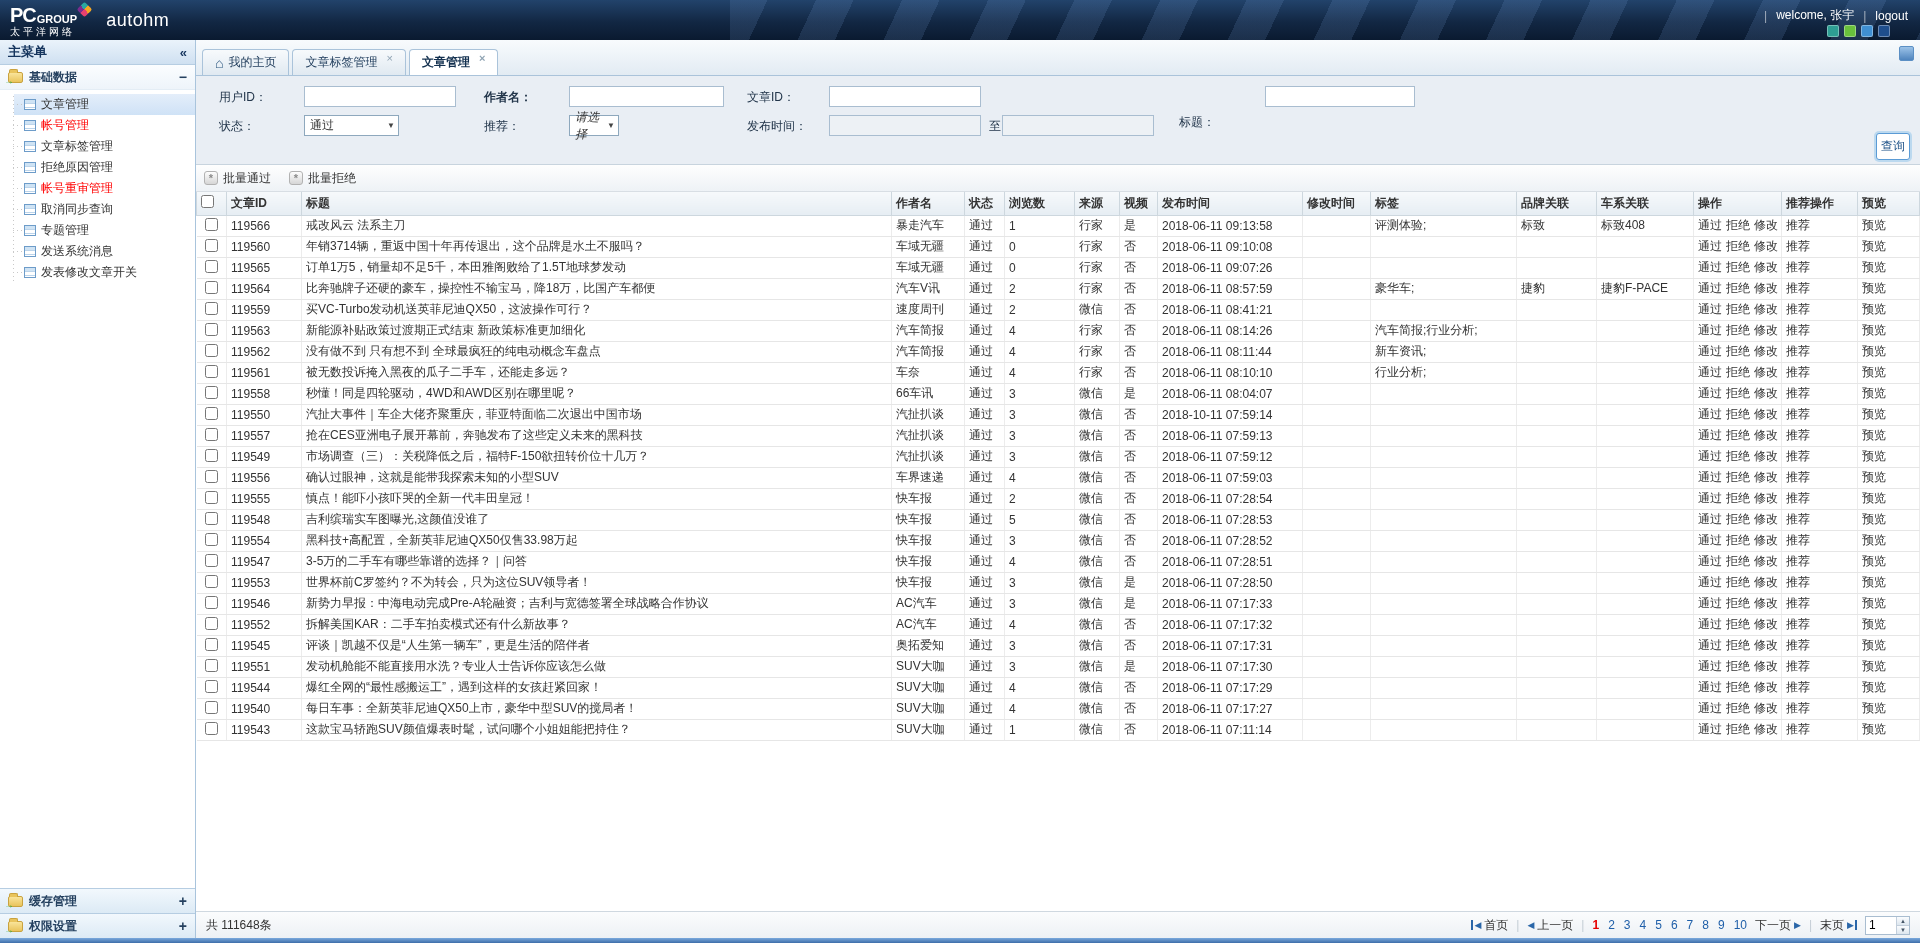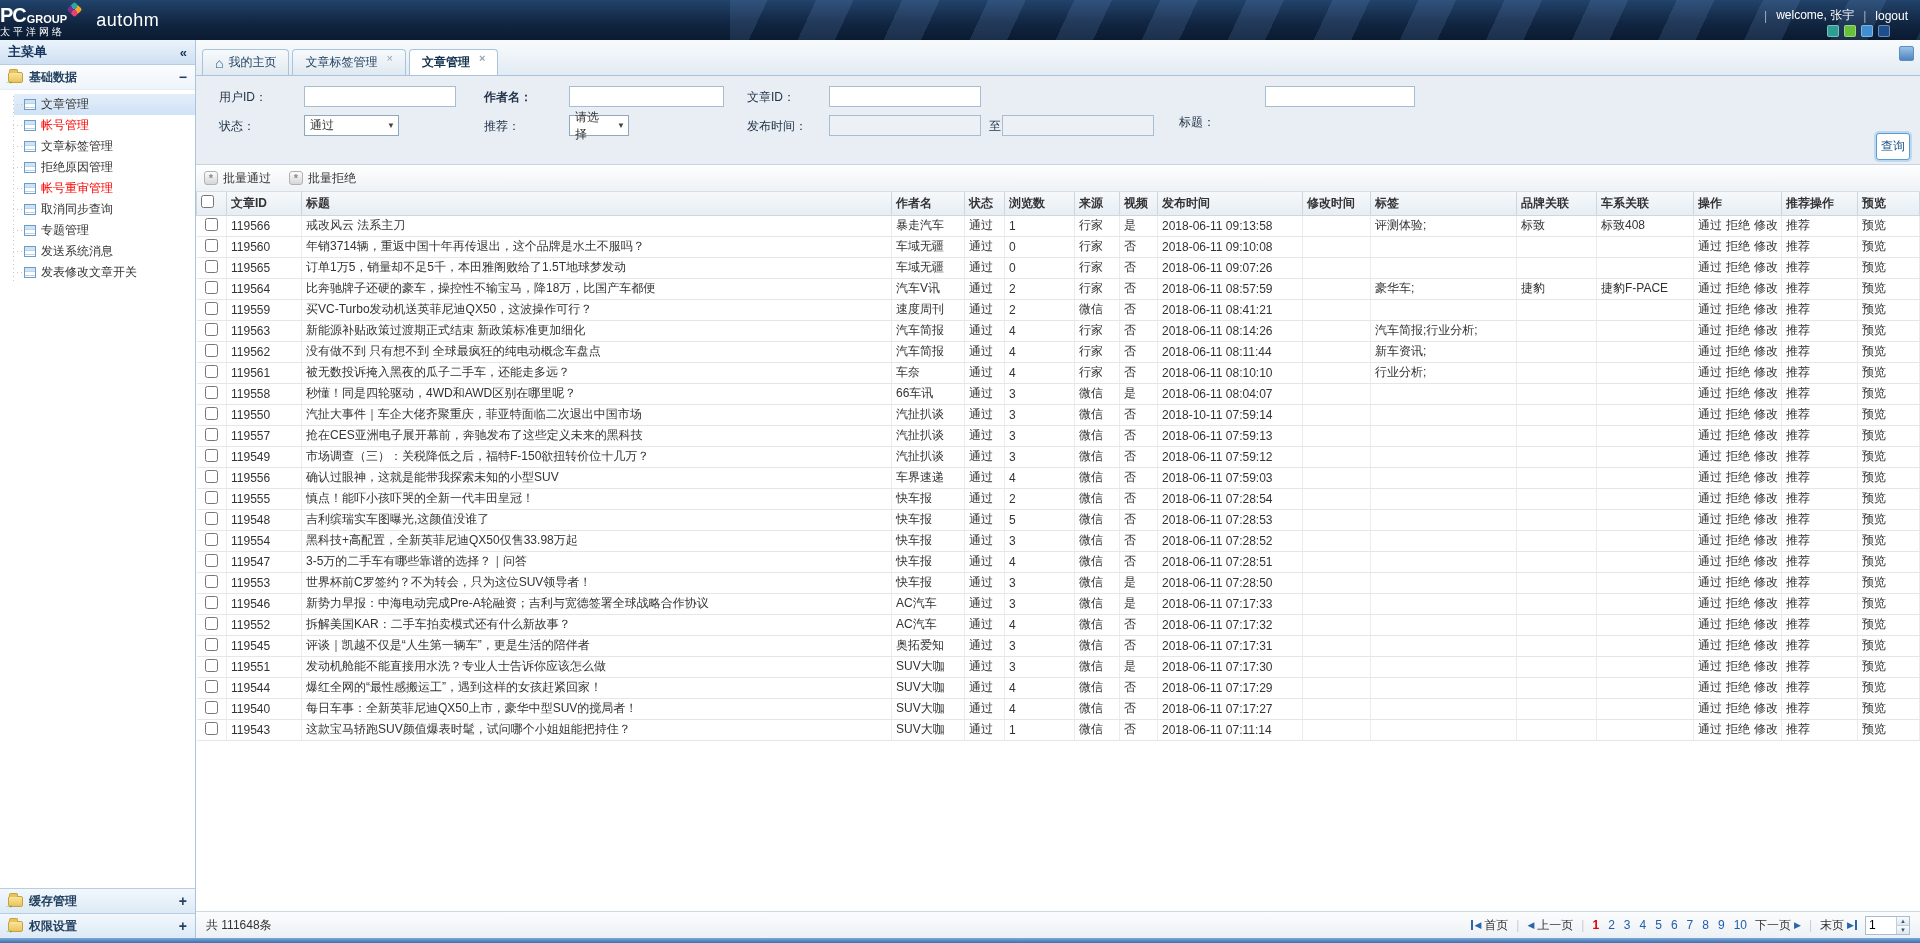--- a/index.html
+++ b/index.html
@@ -2,21 +2,21 @@
 <html><head>
 <meta charset="utf-8">
 <style>
   * { box-sizing: border-box; margin: 0; padding: 0; }
   html,body { width:1920px; height:943px; overflow:hidden;
     font-family:"Liberation Sans","DejaVu Sans",sans-serif; font-size:12px; color:#333; background:#fff; }
   .app { width:1920px; height:943px; display:flex; flex-direction:column; }
 
   
   .hdr { height:40px; background:linear-gradient(180deg,#22436b 0%,#122743 55%,#0a1a30 100%);
-    position:relative; display:flex; align-items:center; flex:0 0 40px; }
+    position:relative; display:flex; align-items:center; padding-left:10px; flex:0 0 40px; }
   .hdr::after { content:""; position:absolute; right:0; top:0; bottom:0; width:62%;
     background:repeating-linear-gradient(115deg, rgba(120,160,215,.16) 0 34px, rgba(255,255,255,0) 34px 78px); }
   .logo { display:flex; flex-direction:column; line-height:1; position:relative; z-index:2; }
   .logo-top { display:flex; align-items:flex-end; }
   .logo-pc { color:#fff; font-weight:bold; font-size:20px; letter-spacing:-1px; }
   .logo-group { color:#fff; font-weight:bold; font-size:11px; margin-left:1px; }
   .logo-cn { color:#fff; font-size:10px; letter-spacing:3px; margin-top:2px; }
   .logo-gem { width:11px; height:11px; margin-left:2px; margin-bottom:10px;
     background:conic-gradient(#f5a623 0 25%, #e8416f 25% 50%, #7a2c8f 50% 75%, #2aa7a0 75% 100%);
     transform:rotate(45deg); border-radius:2px; }
@@ -254,21 +254,21 @@
         <input class="f-input" style="position: absolute; left: 633px; top: 10px; width: 152px;">
         <div class="f-item" style="left:983px; top:5px;margin-top:30px;">标题：</div>
         <input class="f-input" style="position: absolute; left: 1069px; top: 10px; width: 150px;">
 
         <div class="f-item" style="left:23px; top:39px;text-align:center;">状态：</div>
         <div class="sel" style="position:absolute; left:108px; top:39px; width:95px;">
           <span>通过</span>
           <span class="car">▼</span>
         </div>
         <div class="f-item" style="left:288px; top:39px;">推荐：</div>
-        <div class="sel" style="position:absolute; left:373px; top:39px; width:60px;">
+        <div class="sel" style="position:absolute; left:373px; top:39px; width:50px;font-style:italic;">
           <span>请选择</span>
           <span class="car">▼</span>
         </div>
         <div class="f-item" style="left:551px; top:39px;">发布时间：</div>
         <input class="f-input date" style="position: absolute; left: 633px; top: 39px; width: 152px;">
         <div class="f-item" style="left:793px; top:39px;">至</div>
         <input class="f-input date" style="position: absolute; left: 806px; top: 39px; width: 152px;">
 
         <button class="btn-search">查询</button>
       </div>

